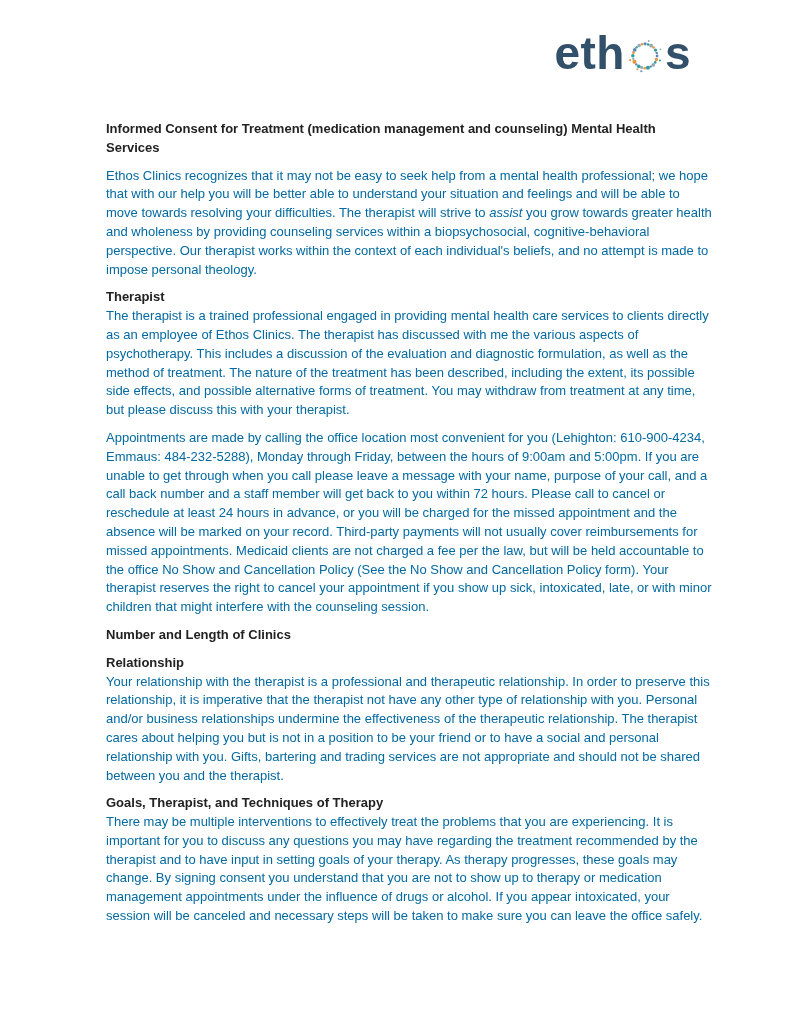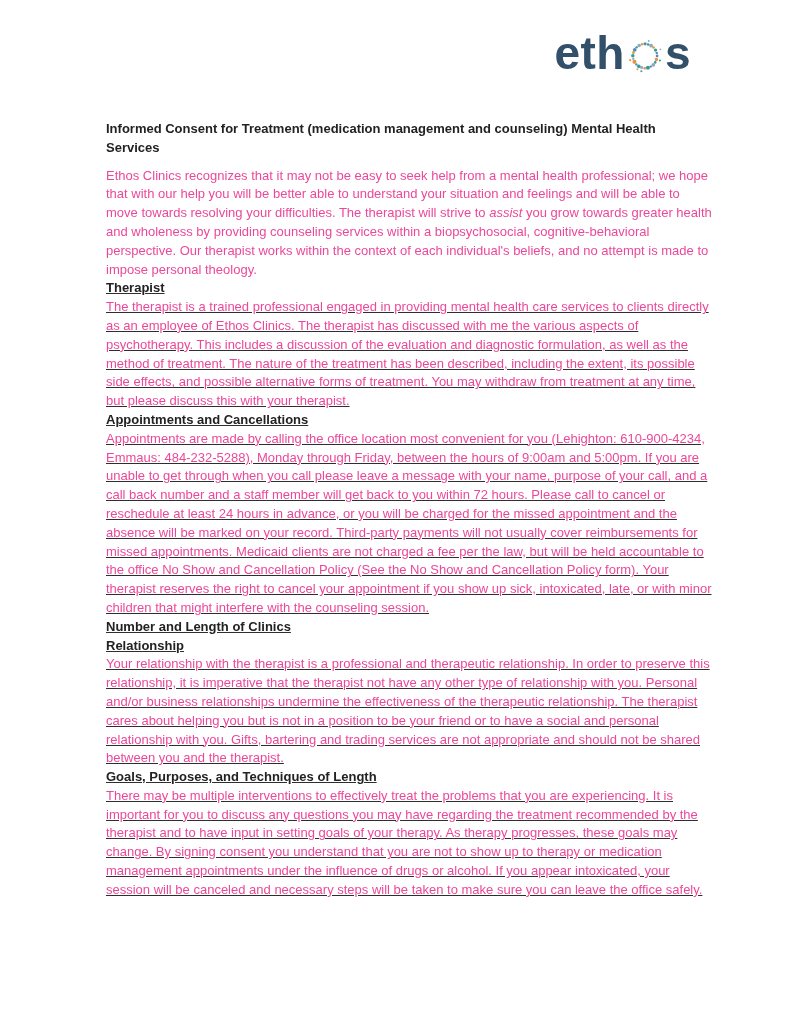--- a/index.html
+++ b/index.html
@@ -54,24 +54,24 @@
     font-weight: bold;
     color: #222222;
     line-height: 18.8px;
     max-width: 555px;
     margin: 0 0 9px 0;
   }
   .doc-paragraph {
     font-size: 13px;
     line-height: 18.8px;
     margin: 0;
-    color: #ec4899;
+    color: #0369a1;
   }
   .doc-section {
-    text-decoration: underline;
+    margin-top: 9px;
   }
   .section-heading {
     font-size: 13px;
     font-weight: bold;
     color: #222222;
     line-height: 18.8px;
     margin: 0;
   }
   em { font-style: italic; }
 </style>
@@ -124,32 +124,31 @@
     <h1 class="doc-title">Informed Consent for Treatment (medication management and counseling) Mental Health Services</h1>
 
     <p class="doc-paragraph"><span>Ethos Clinics recognizes that it may not be easy to seek help from a mental health professional; we hope that with our help you will be better able to understand your situation and feelings and will be able to move towards resolving your difficulties. The therapist will strive to </span><em>assist</em><span> you grow towards greater health and wholeness by providing counseling services within a biopsychosocial, cognitive-behavioral perspective. Our therapist works within the context of each individual's beliefs, and no attempt is made to impose personal theology.</span></p>
 
     <section class="doc-section">
       <h2 class="section-heading">Therapist</h2>
       <p class="doc-paragraph">The therapist is a trained professional engaged in providing mental health care services to clients directly as an employee of Ethos Clinics. The therapist has discussed with me the various aspects of psychotherapy. This includes a discussion of the evaluation and diagnostic formulation, as well as the method of treatment. The nature of the treatment has been described, including the extent, its possible side effects, and possible alternative forms of treatment. You may withdraw from treatment at any time, but please discuss this with your therapist.</p>
     </section>
 
     <section class="doc-section">
-      <h2 class="section-heading">Appointments and Cancellations</h2>
       <p class="doc-paragraph">Appointments are made by calling the office location most convenient for you (Lehighton: 610-900-4234, Emmaus: 484-232-5288), Monday through Friday, between the hours of 9:00am and 5:00pm. If you are unable to get through when you call please leave a message with your name, purpose of your call, and a call back number and a staff member will get back to you within 72 hours. Please call to cancel or reschedule at least 24 hours in advance, or you will be charged for the missed appointment and the absence will be marked on your record. Third-party payments will not usually cover reimbursements for missed appointments. Medicaid clients are not charged a fee per the law, but will be held accountable to the office No Show and Cancellation Policy (See the No Show and Cancellation Policy form). Your therapist reserves the right to cancel your appointment if you show up sick, intoxicated, late, or with minor children that might interfere with the counseling session.</p>
     </section>
 
     <section class="doc-section">
       <h2 class="section-heading">Number and Length of Clinics</h2>
     </section>
 
     <section class="doc-section">
       <h2 class="section-heading">Relationship</h2>
       <p class="doc-paragraph">Your relationship with the therapist is a professional and therapeutic relationship. In order to preserve this relationship, it is imperative that the therapist not have any other type of relationship with you. Personal and/or business relationships undermine the effectiveness of the therapeutic relationship. The therapist cares about helping you but is not in a position to be your friend or to have a social and personal relationship with you. Gifts, bartering and trading services are not appropriate and should not be shared between you and the therapist.</p>
     </section>
 
     <section class="doc-section">
-      <h2 class="section-heading">Goals, Purposes, and Techniques of Length</h2>
+      <h2 class="section-heading">Goals, Therapist, and Techniques of Therapy</h2>
       <p class="doc-paragraph">There may be multiple interventions to effectively treat the problems that you are experiencing. It is important for you to discuss any questions you may have regarding the treatment recommended by the therapist and to have input in setting goals of your therapy. As therapy progresses, these goals may change. By signing consent you understand that you are not to show up to therapy or medication management appointments under the influence of drugs or alcohol. If you appear intoxicated, your session will be canceled and necessary steps will be taken to make sure you can leave the office safely.</p>
     </section>
 
   </main>
 </div>
 
 </body></html>

